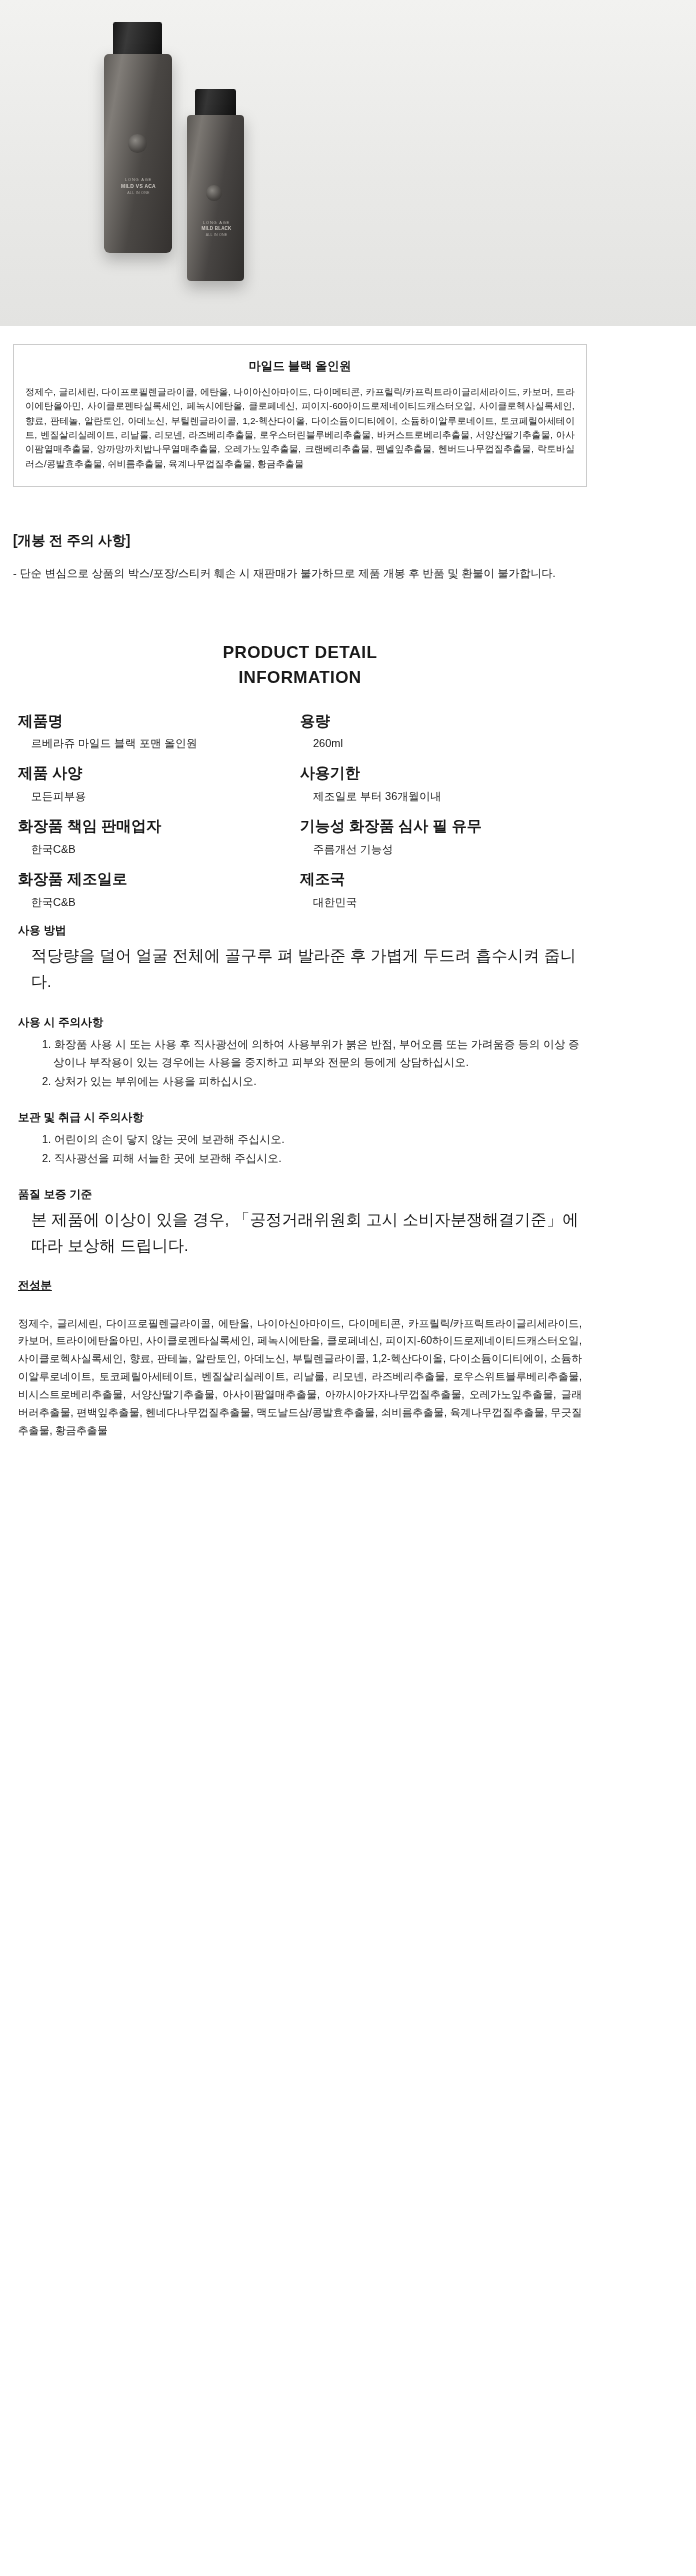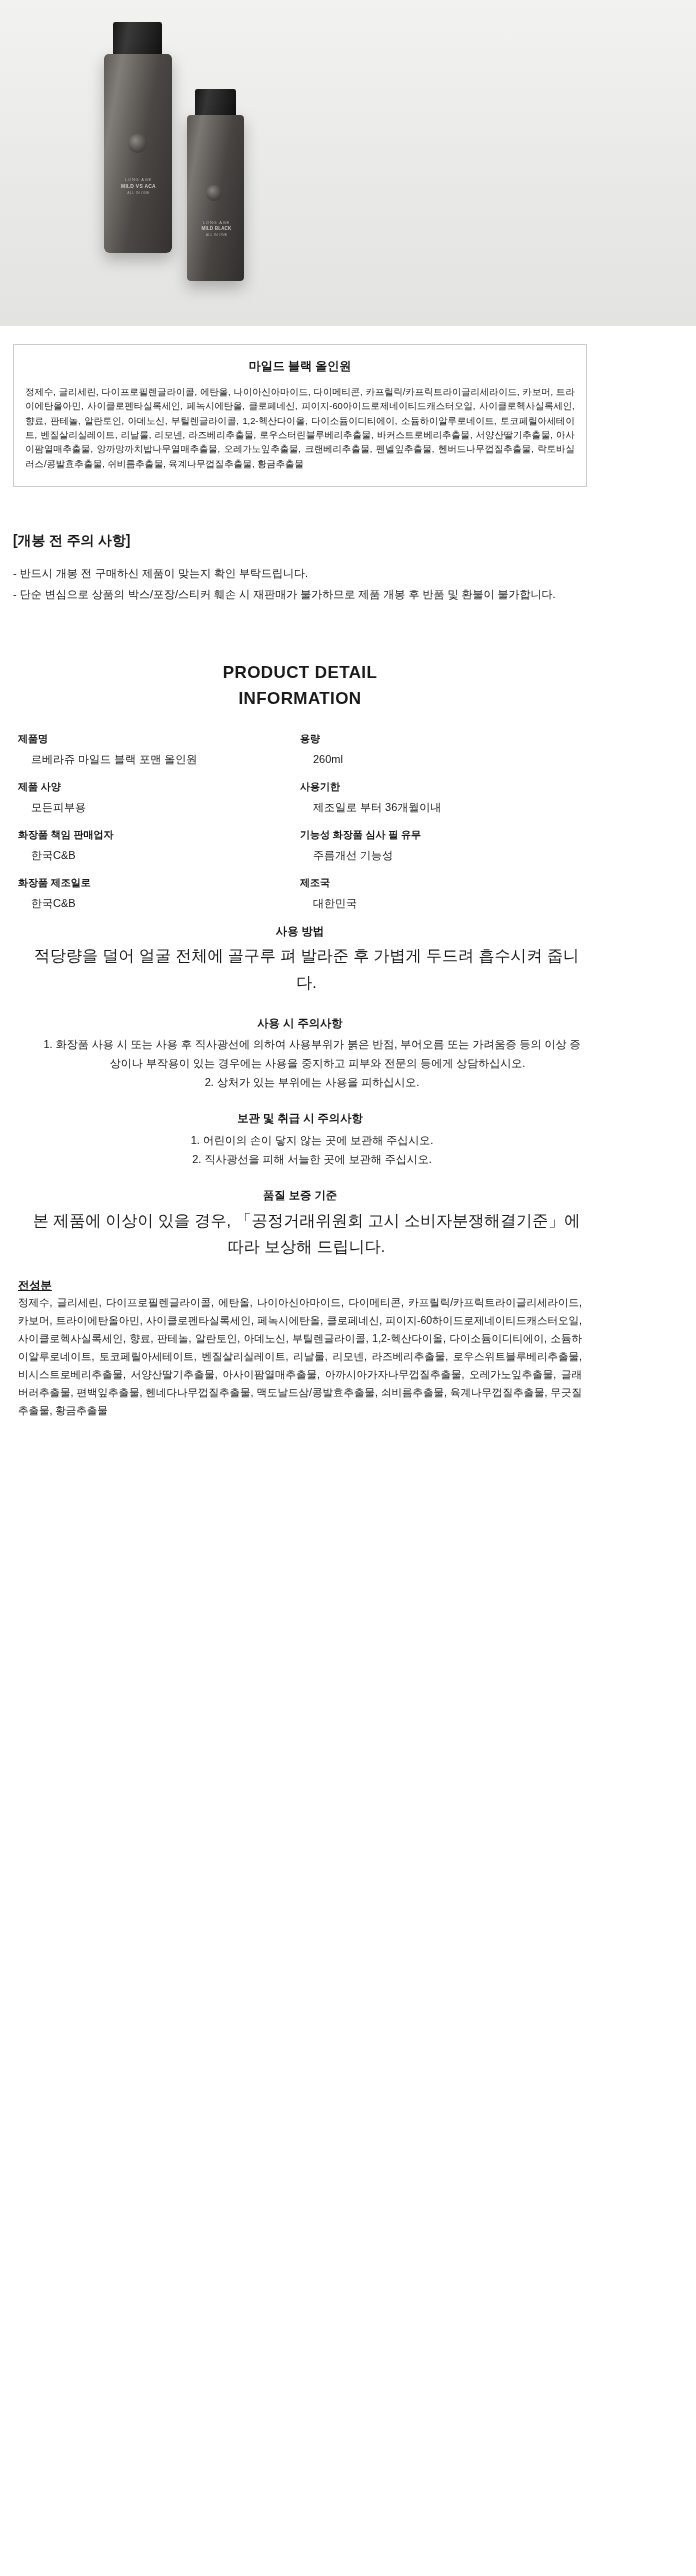--- a/index.html
+++ b/index.html
@@ -162,34 +162,33 @@
   }
   .spec-row {
     display: flex;
     margin-bottom: 11.3px;
   }
   .spec-col {
     width: 50%;
     padding-right: 8px;
   }
   .spec-label {
-    font-size: 10px;
+    font-size: 15px;
     font-weight: bold;
     margin-bottom: 4.9px;
   }
   .spec-value {
     font-size: 11px;
     padding-left: 13px;
     line-height: 1.6;
   }
 
   
   .block {
     margin: 0 18px 11.3px 18px;
-    text-align: center;
   }
   .block-label {
     font-size: 11.3px;
     font-weight: bold;
     margin-bottom: 4.9px;
   }
   .block-text {
     font-size: 16px;
     padding-left: 13px;
     line-height: 1.65;
@@ -208,21 +207,21 @@
   }
   .gap { height: 8px; }
 
   
   .full-ing {
     margin: 18px 18px 32px 18px;
   }
   .full-ing-label {
     font-size: 11.3px;
     font-weight: bold;
-    margin-bottom: 1px;
+    margin-bottom: 22px;
     text-decoration: underline;
   }
   .full-ing-body {
     font-size: 10.5px;
     line-height: 1.7;
     text-align: justify;
     word-break: break-all;
   }
 </style>
 </head>
@@ -252,21 +251,20 @@
     </div>
   </div>
 
   <div class="ingredient-box">
     <div class="ingredient-title">마일드 블랙 올인원</div>
     <div class="ingredient-body">정제수, 글리세린, 다이프로필렌글라이콜, 에탄올, 나이아신아마이드, 다이메티콘, 카프릴릭/카프릭트라이글리세라이드, 카보머, 트라이에탄올아민, 사이클로펜타실록세인, 페녹시에탄올, 클로페네신, 피이지-60아이드로제네이티드캐스터오일, 사이클로헥사실록세인, 향료, 판테놀, 알란토인, 아데노신, 부틸렌글라이콜, 1,2-헥산다이올, 다이소듐이디티에이, 소듐하이알루로네이트, 토코페릴아세테이트, 벤질살리실레이트, 리날룰, 리모넨, 라즈베리추출물, 로우스터린블루베리추출물, 바커스트로베리추출물, 서양산딸기추출물, 아사이팜열매추출물, 앙까망까치밥나무열매추출물, 오레가노잎추출물, 크랜베리추출물, 펜넬잎추출물, 헨버드나무껍질추출물, 락토바실러스/콩발효추출물, 쉬비름추출물, 육계나무껍질추출물, 황금추출물</div>
   </div>
 
   <div class="notice">
     <div class="notice-heading">[개봉 전 주의 사항]</div>
-    <div class="notice-line">- 반드시 개봉 전 구매하신 제품이 맞는지 확인 부탁드립니다.</div>
     <div class="notice-line">- 단순 변심으로 상품의 박스/포장/스티커 훼손 시 재판매가 불가하므로 제품 개봉 후 반품 및 환불이 불가합니다.</div>
   </div>
 
   <div class="detail-heading">
     <div>PRODUCT DETAIL</div>
     <div>INFORMATION</div>
   </div>
 
   <div class="spec-wrap">
 

